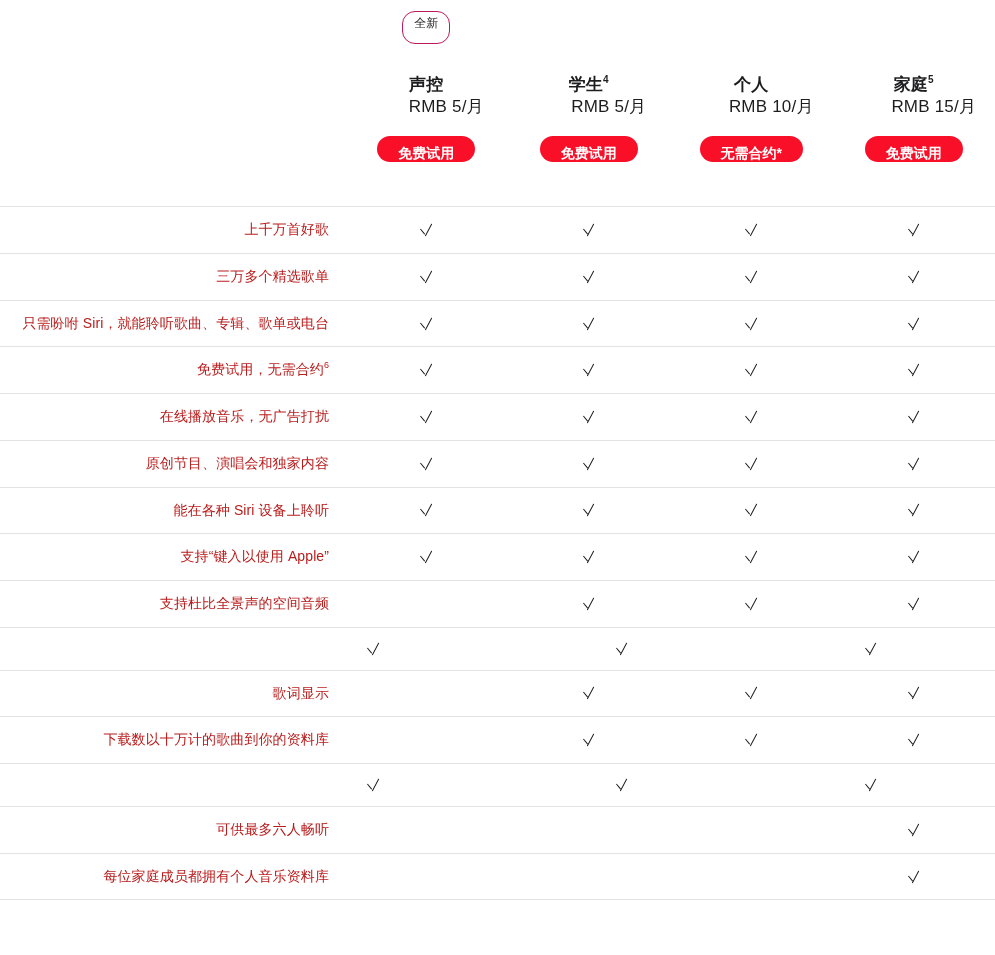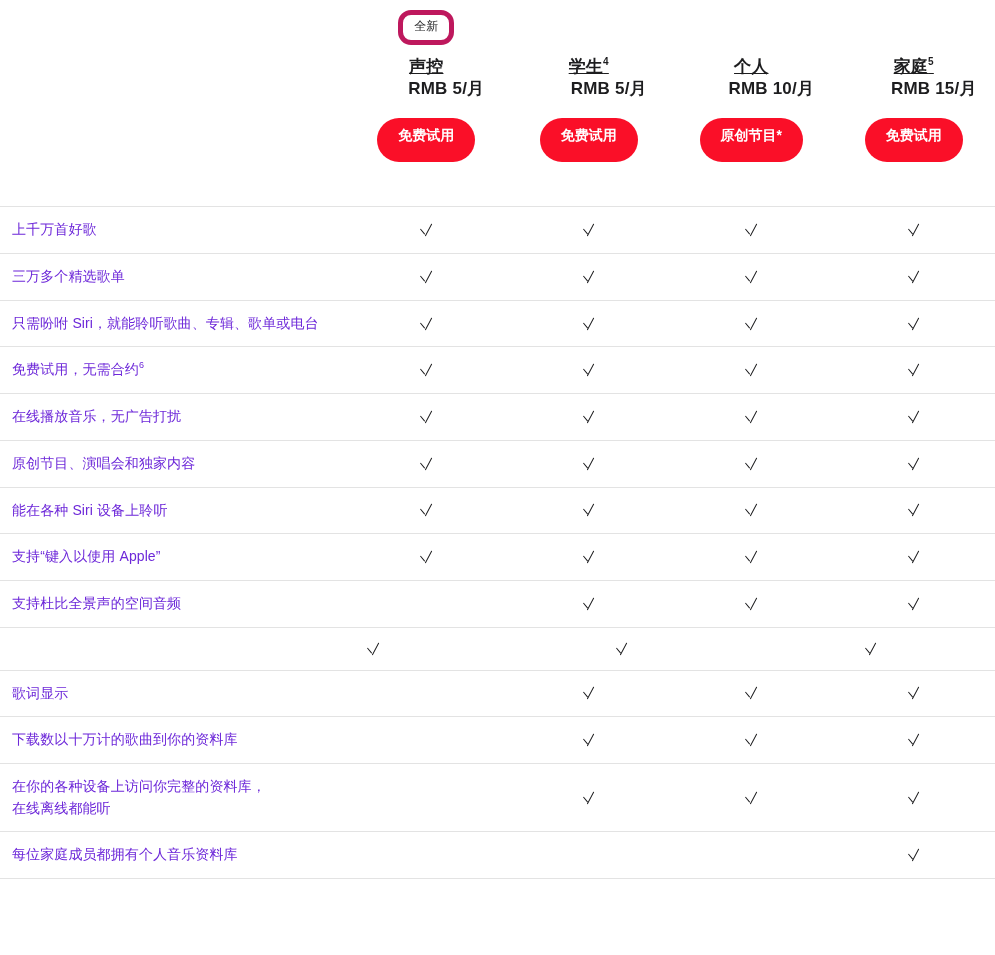--- a/index.html
+++ b/index.html
@@ -39,59 +39,58 @@
     align-items: center;
     text-align: center;
   }
   .badge-slot {
     height: 30px;
     display: flex;
     align-items: center;
     justify-content: center;
   }
   .new-badge {
-    border: 5px solid #be185d;
+    border: 1px solid #be185d;
     border-radius: 13px;
     font-size: 12px;
     line-height: 1;
-    padding: 5px 11px 8px;
+    padding: 5px 11px 14px;
     color: #1d1d1f;
     background: #ffffff;
   }
   .plan-name {
     font-size: 17px;
     font-weight: 600;
     line-height: 1.3;
-    margin-top: 14px;
+    margin-top: 32px;
     letter-spacing: 0.2px;
-    text-decoration: underline;
   }
   .plan-name sup {
     font-size: 10px;
     font-weight: 600;
     vertical-align: super;
     line-height: 0;
   }
   .plan-price {
     font-size: 17px;
-    font-weight: 700;
+    font-weight: 400;
     line-height: 1.35;
     letter-spacing: 0.2px;
     margin-left: 40px;
   }
   .trial-btn {
     margin-top: 17px;
     background: #fa0f28;
     color: #ffffff;
     border: none;
     border-radius: 980px;
     font-family: inherit;
     font-size: 14px;
     font-weight: 600;
-    padding: 10px 21px 19px;
+    padding: 10px 21px 1px;
     cursor: pointer;
     line-height: 1.1;
     white-space: nowrap;
   }
 
   
   .rows {
     margin-top: 44px;
     width: 100%;
   }
@@ -103,22 +102,23 @@
     min-height: 42px;
   }
   .frow:last-child { border-bottom: 1px solid #e3e3e3; }
 
   .fname {
     width: 345px;
     flex: 0 0 345px;
     font-size: 14px;
     line-height: 1.55;
     padding: 12px 16px 12px 12px;
-    color: #6d28d9;
+    color: #b91c1c;
     letter-spacing: 0.1px;
+    text-align: right;
   }
   .fname sup {
     font-size: 9px;
     vertical-align: super;
     line-height: 0;
   }
   .cell {
     flex: 1 1 0;
     display: flex;
     align-items: center;
@@ -184,21 +184,21 @@
       <div class="plan-price">RMB 5/月</div>
       <button class="trial-btn">免费试用</button>
     </div>
 
     <div class="plan-col">
       <div class="badge-slot"></div>
       <div class="plan-name">
         <span>个人</span><sup></sup>
       </div>
       <div class="plan-price">RMB 10/月</div>
-      <button class="trial-btn">原创节目*</button>
+      <button class="trial-btn">无需合约*</button>
     </div>
 
     <div class="plan-col">
       <div class="badge-slot"></div>
       <div class="plan-name">
         <span>家庭</span><sup>5</sup>
       </div>
       <div class="plan-price">RMB 15/月</div>
       <button class="trial-btn">免费试用</button>
     </div>
@@ -378,29 +378,43 @@
           <span class="check"></span>
         </div>
         <div class="cell">
           <span class="check"></span>
         </div>
         <div class="cell">
           <span class="check"></span>
         </div>
       </div>
       <div class="frow">
-        <div class="fname">在你的各种设备上访问你完整的资料库，<br>在线离线都能听</div>
-        <div class="cell">
-          <span class="check nocheck"></span>
-        </div>
-        <div class="cell">
-          <span class="check"></span>
-        </div>
-        <div class="cell">
-          <span class="check"></span>
+        <div class="cell">
+          <span class="check nocheck"></span>
+        </div>
+        <div class="cell">
+          <span class="check"></span>
+        </div>
+        <div class="cell">
+          <span class="check"></span>
+        </div>
+        <div class="cell">
+          <span class="check"></span>
+        </div>
+      </div>
+      <div class="frow">
+        <div class="fname">可供最多六人畅听</div>
+        <div class="cell">
+          <span class="check nocheck"></span>
+        </div>
+        <div class="cell">
+          <span class="check nocheck"></span>
+        </div>
+        <div class="cell">
+          <span class="check nocheck"></span>
         </div>
         <div class="cell">
           <span class="check"></span>
         </div>
       </div>
       <div class="frow">
         <div class="fname">每位家庭成员都拥有个人音乐资料库</div>
         <div class="cell">
           <span class="check nocheck"></span>
         </div>

